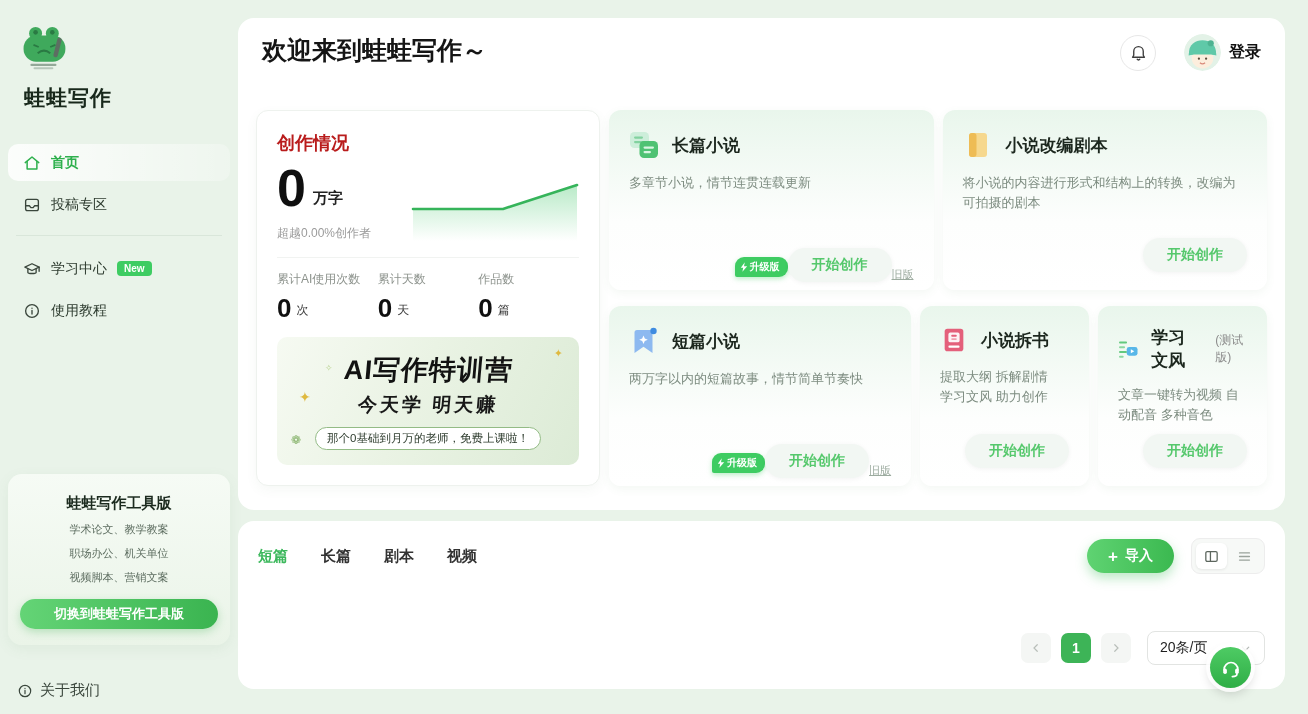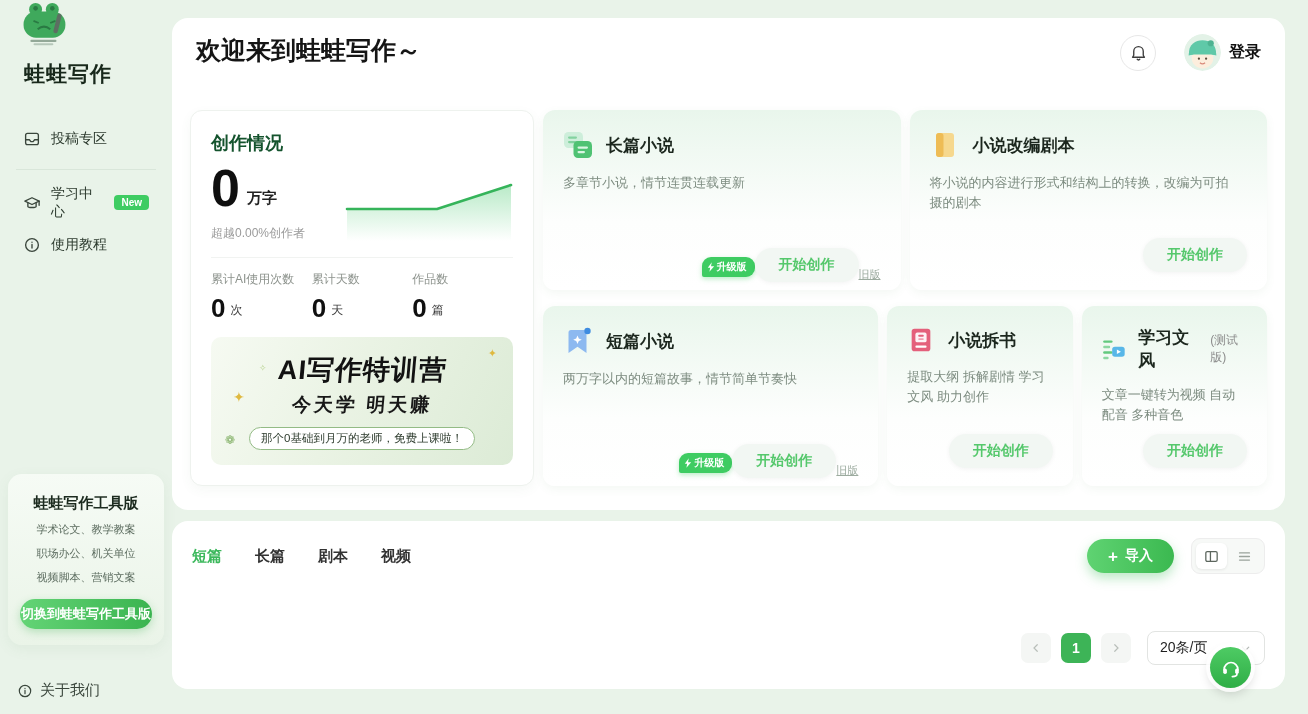--- a/index.html
+++ b/index.html
@@ -4,21 +4,21 @@
 <style>
   * { margin:0; padding:0; box-sizing:border-box; }
   html,body { width:1308px; height:714px; overflow:hidden; }
   body {
     font-family:"Liberation Sans","DejaVu Sans",sans-serif;
     background:#e9f3e9; color:#222; position:relative;
   }
   .page { display:flex; width:1308px; height:714px; }
 
   
-  .sidebar { width:172px; flex-shrink:0; display:flex; flex-direction:column; padding:0 0 14px; }
+  .sidebar { width:238px; flex-shrink:0; display:flex; flex-direction:column; padding:24px 0 14px; }
   .logo-row { padding:0 22px; }
   .brand-title { padding:0 24px; margin-top:10px; font-size:21px; font-weight:800; color:#18281b; letter-spacing:1px; }
   .nav { margin-top:32px; }
   .nav-item { display:flex; align-items:center; gap:10px; height:37px; margin:0 8px 5px; padding:0 15px; border-radius:10px; font-size:14px; color:#2c3a2e; cursor:pointer; }
   .nav-item.active { background:linear-gradient(90deg,rgba(255,255,255,.85),rgba(255,255,255,.25)); color:#2eb04d; font-weight:700; }
   .nav-item .ic { display:flex; width:18px; height:18px; }
   .nav-divider { height:1px; background:#d9e6da; margin:12px 16px 14px; }
   .new-badge { background:#3ecc62; color:#fff; font-size:10px; font-weight:700; padding:2px 7px; border-radius:4px; }
   .tool-card { margin:auto 8px 0; background:linear-gradient(180deg,#f6fbf5,#eaf4e8); border-radius:14px; padding:20px 12px 16px; box-shadow:0 4px 14px rgba(90,140,95,.08); text-align:center; }
   .tool-card-title { font-size:15px; font-weight:800; color:#1c2b1f; }
@@ -36,21 +36,21 @@
   .welcome-title { font-size:25px; font-weight:800; color:#151515; }
   .header-right { margin-left:auto; display:flex; align-items:center; }
   .bell-btn { width:36px; height:36px; border:1px solid #e7e7e7; border-radius:50%; display:flex; align-items:center; justify-content:center; cursor:pointer; background:#fff; }
   .avatar { width:37px; height:37px; border-radius:50%; overflow:hidden; margin-left:28px; cursor:pointer; }
   .login-label { margin-left:8px; font-size:16px; font-weight:800; color:#111; cursor:pointer; }
 
   .cards { display:flex; gap:9px; margin-top:12px; height:376px; }
 
   
   .stats-card { width:344px; flex-shrink:0; background:#fff; border:1px solid #eef2ee; border-radius:12px; padding:20px; box-shadow:0 4px 12px rgba(70,120,75,.05); display:flex; flex-direction:column; }
-  .sc-title { font-size:18px; font-weight:800; color:#14532d; }
+  .sc-title { font-size:18px; font-weight:800; color:#b91c1c; }
   .sc-main { display:flex; margin-top:6px; }
   .big-row { display:flex; align-items:flex-end; }
   .big-num { font-size:52px; font-weight:800; color:#0f0f0f; line-height:1.05; }
   .big-unit { font-size:15px; font-weight:700; color:#222; margin:0 0 8px 7px; }
   .surpass { font-size:12px; color:#9b9b9b; margin-top:9px; }
   .spark { margin-left:auto; margin-top:14px; }
   .sc-divider { height:1px; background:#f1f3f1; margin:15px 0 13px; }
   .metrics { display:flex; }
   .metric { flex:1; }
   .metric-label { font-size:12px; color:#8d938d; }
@@ -115,20 +115,29 @@
         <path d="M15 28 q6 -5 12 0" stroke="#2a7a43" stroke-width="2" fill="none"></path>
         <path d="M11 20 l5 2 M32 20 l-5 2" stroke="#2a7a43" stroke-width="1.8"></path>
         <rect x="32" y="13" width="4.2" height="19" rx="1.8" fill="#5d6e62" transform="rotate(14 34 22)"></rect>
         <rect x="8" y="38" width="25" height="2.2" rx="1.1" fill="#93a898"></rect>
         <rect x="11" y="41.4" width="19" height="2" rx="1" fill="#b6c7ba"></rect>
       </svg>
     </div>
     <div class="brand-title">蛙蛙写作</div>
 
     <nav class="nav">
+      <div class="nav-item active">
+        <span class="ic">
+          <svg width="18" height="18" viewBox="0 0 24 24" fill="none" stroke="#2eb04d" stroke-width="2" stroke-linecap="round" stroke-linejoin="round">
+              <path d="M3 11.5 12 4l9 7.5"></path>
+              <path d="M5.5 10v10h13V10"></path>
+            </svg>
+        </span>
+        <span>首页</span>
+      </div>
       <div class="nav-item">
         <span class="ic">
           <svg width="18" height="18" viewBox="0 0 24 24" fill="none" stroke="#3a463c" stroke-width="1.8" stroke-linecap="round" stroke-linejoin="round">
               <rect x="3.5" y="4.5" width="17" height="15" rx="2.5"></rect>
               <path d="M3.5 13h5l2 2.5h3l2-2.5h5"></path>
             </svg>
         </span>
         <span>投稿专区</span>
       </div>
       <div class="nav-divider"></div>

